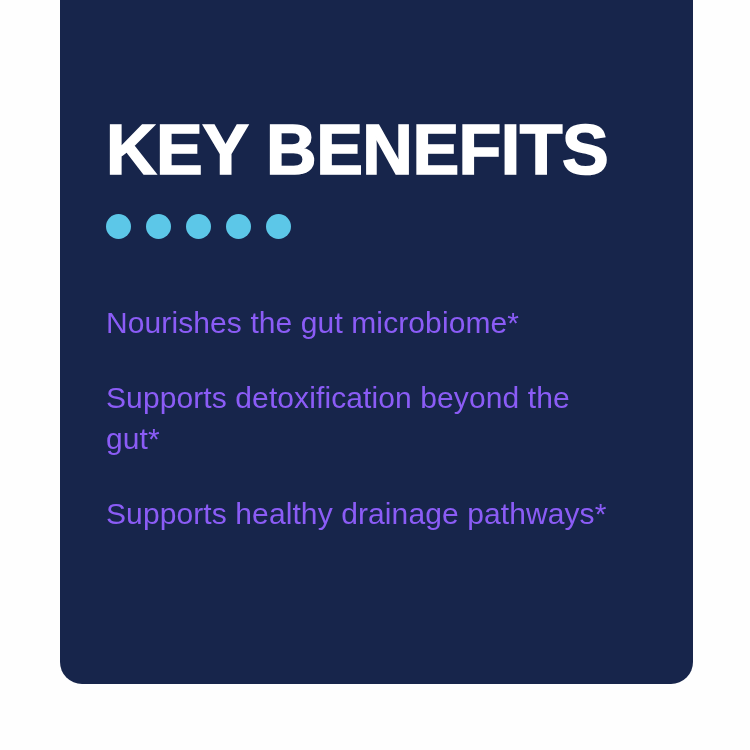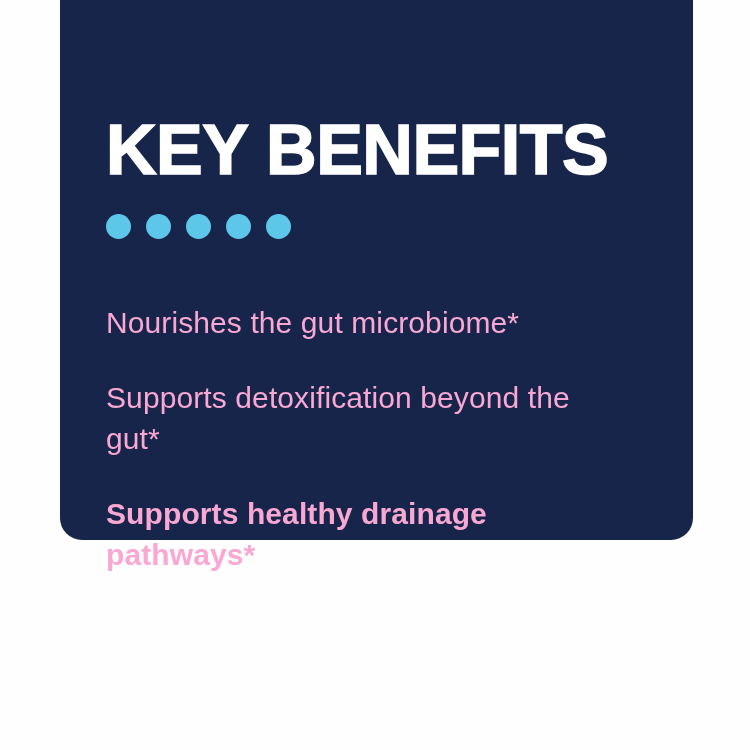--- a/index.html
+++ b/index.html
@@ -22,21 +22,21 @@
     height: 750px;
     background: #fefefe;
   }
 
   
   .benefits-card {
     position: absolute;
     left: 60px;
     top: 0px;
     width: 633px;
-    height: 540px;
+    height: 684px;
     background: #17254b;
     border-top-left-radius: 0px;
     border-top-right-radius: 0px;
     border-bottom-left-radius: 22px;
     border-bottom-right-radius: 22px;
     box-sizing: border-box;
     padding: 0 0 0 46px;
   }
 
   
@@ -78,33 +78,32 @@
     position: absolute;
     left: 46px;
     top: 302px;
     right: 26px;
     margin: 0;
     padding: 0;
     list-style: none;
   }
 
   .benefit-item {
-    color: #f9a8d4;
+    color: #8b5cf6;
     font-family: "Liberation Sans", sans-serif;
     font-weight: 300;
     font-size: 30px;
     line-height: 41px;
     letter-spacing: 0.1px;
     max-width: 520px;
     margin: 0 0 34px 0;
   }
 
   .benefit-item:last-child {
     margin-bottom: 12px;
-    font-weight: bold;
   }
 </style>
 </head>
 <body>
 
 <div class="stage">
 
   <section class="benefits-card">
 
     <h1 class="card-title">KEY BENEFITS</h1>

